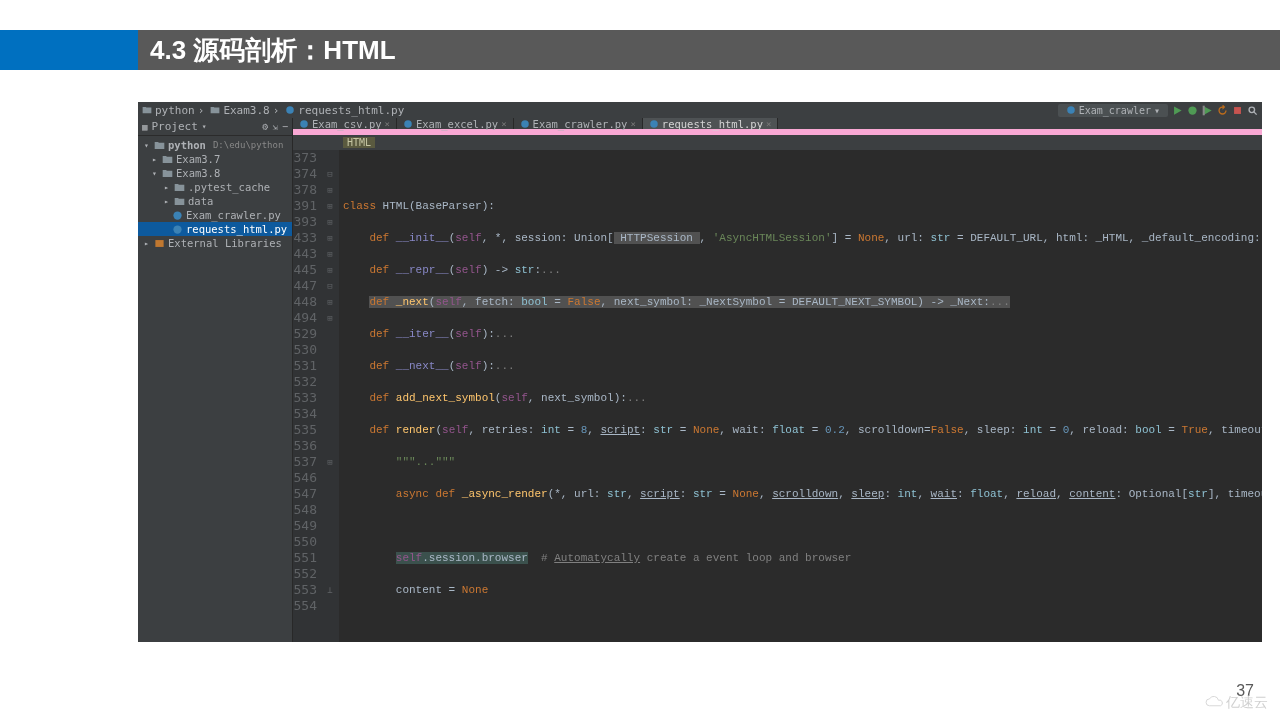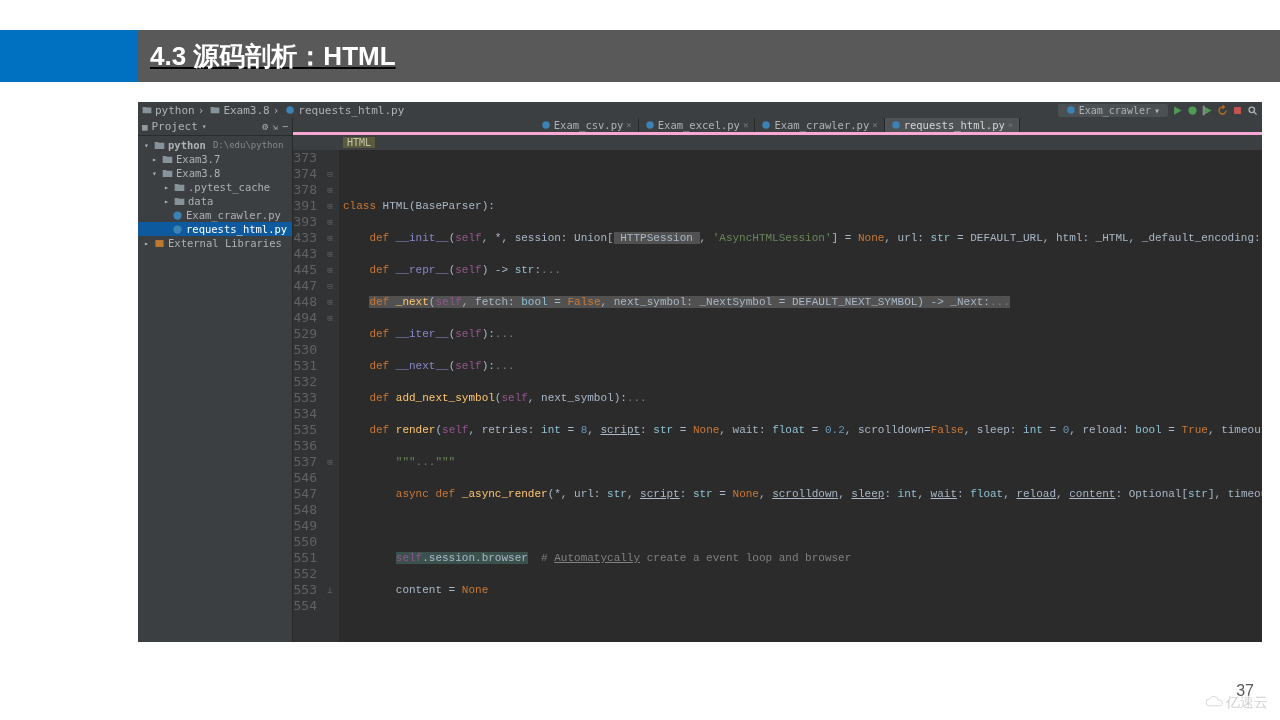--- a/index.html
+++ b/index.html
@@ -1,37 +1,37 @@
 <!DOCTYPE html>
 <html><head>
 <meta charset="utf-8">
 <style>
 * { margin: 0; padding: 0; box-sizing: border-box; }
 body { width: 1280px; height: 720px; background: #fff; font-family: Arial, "Microsoft YaHei", sans-serif; overflow: hidden; position: relative; }
-.slide-header { position: absolute; top: 30px; left: 0; right: 0; height: 52px; display: flex; text-decoration: underline; }
+.slide-header { position: absolute; top: 30px; left: 0; right: 0; height: 40px; display: flex; }
 .blue-block { width: 138px; background: #0070c0; }
 .gray-bar { flex: 1; background: #595959; display: flex; align-items: center; padding-left: 12px; }
 .slide-title { color: #fff; font-size: 26px; font-weight: bold; }
 .ide-window { position: absolute; top: 102px; left: 138px; right: 18px; bottom: 78px; background: #2b2b2b; display: flex; flex-direction: column; font-family: Consolas, monospace; font-size: 11px; }
 .ide-toolbar { height: 16px; background: #3c3f41; display: flex; align-items: center; padding: 0 4px; color: #aeb1b5; justify-content: space-between; }
 .crumbs { display: flex; gap: 6px; align-items: center; }
 .crumb { display: flex; align-items: center; gap: 3px; }
 .crumb-icon { width: 10px; height: 10px; display: inline-block; }
 .toolbar-right { display: flex; gap: 4px; align-items: center; font-size: 10px; }
 .run-config { background: #4b5052; padding: 1px 8px; border-radius: 2px; display: flex; align-items: center; gap: 3px; }
 .ide-body { flex: 1; display: flex; overflow: hidden; }
 .project-panel { width: 155px; background: #3c3f41; border-right: 1px solid #282828; display: flex; flex-direction: column; }
 .panel-header { height: 18px; display: flex; align-items: center; padding: 0 4px; color: #aeb1b5; font-size: 11px; gap: 4px; border-bottom: 1px solid #2b2b2b; }
 .tree { flex: 1; font-size: 10.5px; color: #aeb1b5; padding: 2px 0; }
 .tree-item { display: flex; align-items: center; padding: 1px 0 1px 6px; gap: 3px; white-space: nowrap; cursor: pointer; }
 .tree-item.selected { background: #0d5a9e; color: #fff; }
 .tree-arrow { width: 7px; display: inline-block; font-size: 8px; }
 .tree-icon { width: 11px; height: 11px; display: inline-flex; align-items: center; justify-content: center; }
 .editor-area { flex: 1; display: flex; flex-direction: column; overflow: hidden; }
-.tabs { height: 17px; background: #3c3f41; display: flex; align-items: stretch; border-bottom: 3px solid #f9a8d4; justify-content: center; }
+.tabs { height: 17px; background: #3c3f41; display: flex; align-items: stretch; border-bottom: 6px solid #f9a8d4; }
 .tab { display: flex; align-items: center; padding: 0 6px; gap: 3px; font-size: 10.5px; color: #aeb1b5; border-right: 1px solid #282828; cursor: pointer; }
 .tab.active { background: #4e5254; color: #d4d4d4; }
 .tab-close { font-size: 9px; color: #7a7a7a; }
 .breadcrumb2 { height: 15px; background: #3c3f41; padding-left: 50px; display: flex; align-items: center; }
 .bc-tag { background: #5a5a3f; color: #c5c5a2; font-size: 10px; padding: 0 4px; }
 .code-wrap { flex: 1; display: flex; overflow: hidden; background: #2b2b2b; }
 .gutter { width: 28px; background: #313335; color: #606366; text-align: right; padding-right: 4px; font-size: 13px; line-height: 16px; }
 .fold-col { width: 18px; background: #313335; color: #606366; font-size: 9px; line-height: 16px; text-align: center; }
 .code { flex: 1; font-size: 11px; line-height: 16px; white-space: pre; color: #a9b7c6; overflow: hidden; padding-left: 4px; font-family: Liberation Mono, monospace; }
 .line { height: 16px; }

